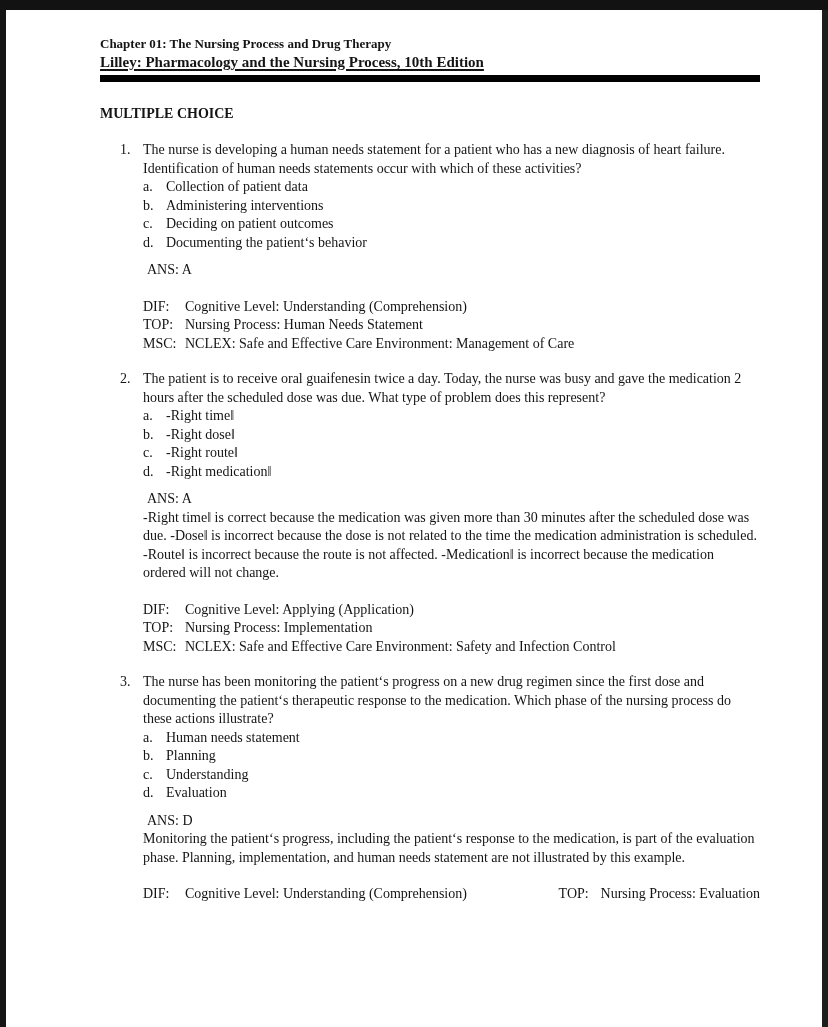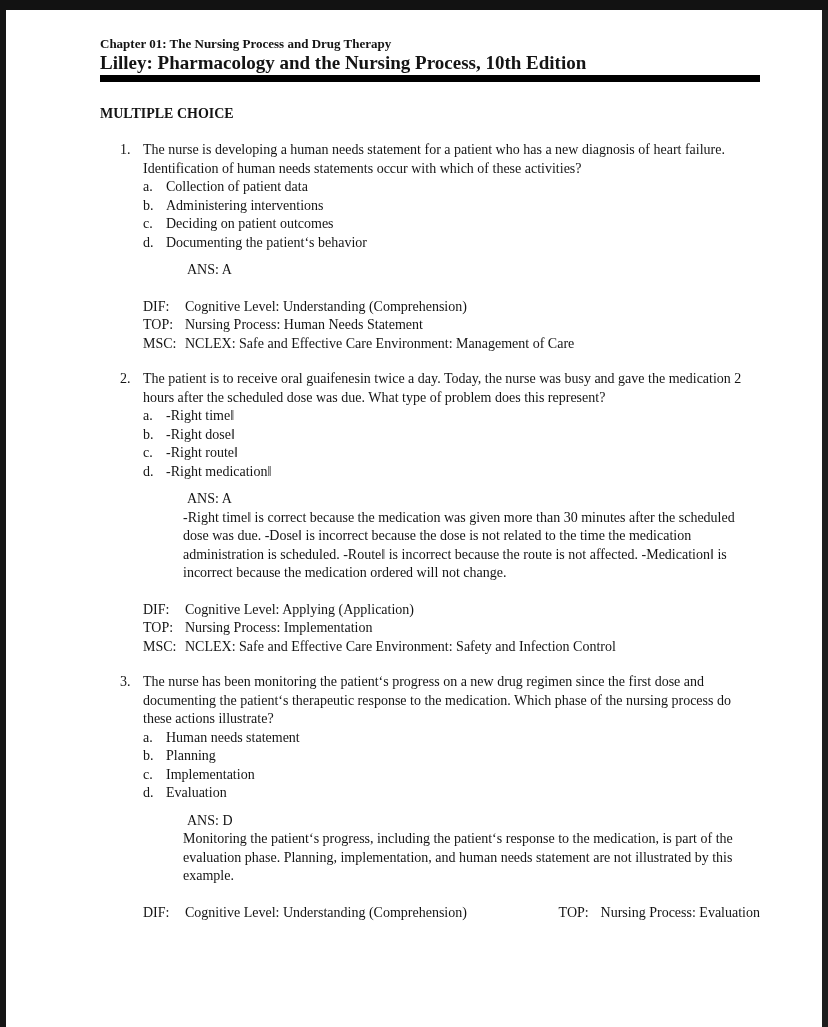--- a/index.html
+++ b/index.html
@@ -5,31 +5,31 @@
   html,body{margin:0;padding:0;}
   body{
     width:828px;height:1027px;position:relative;background:#fff;overflow:hidden;
     font-family:"Liberation Serif","DejaVu Serif",serif;color:#141414;
   }
   .frame-top{position:absolute;top:0;left:0;width:828px;height:10px;background:#121212;z-index:5;}
   .frame-left{position:absolute;top:0;left:0;width:6px;height:1027px;background:#151515;z-index:4;}
   .frame-right{position:absolute;top:0;right:0;width:6px;height:1027px;background:#1d1d1d;z-index:4;}
   .page{position:absolute;top:10px;left:6px;right:6px;bottom:0;background:#fff;padding:24px 62px 0 94px;box-sizing:border-box;}
   .doc-header .h1{font-weight:bold;font-size:13px;line-height:19px;}
-  .doc-header .h2{font-weight:bold;font-size:19px;line-height:19px;text-decoration-thickness:1.5px;text-underline-offset:2px;}
+  .doc-header .h2{font-weight:bold;font-size:15px;line-height:19px;text-decoration:underline;text-decoration-thickness:1.5px;text-underline-offset:2px;}
   .header-rule{height:7px;background:#000;margin-top:3px;width:100%;}
   .section-heading{font-weight:bold;font-size:14px;margin-top:24px;margin-bottom:19px;}
   .question{display:flex;margin-left:20px;margin-top:17px;font-size:14px;line-height:18.5px;}
   .question:first-of-type{margin-top:0;}
   .qnum{flex:0 0 23px;}
   .qbody{flex:1;min-width:0;}
   .stem{margin:0;}
   .opt{display:flex;}
   .optletter{flex:0 0 23px;}
-  .answer-block{margin-top:9px;margin-left:40px;}
+  .answer-block{margin-top:9px;}
   .ans-line{padding-left:4px;}
   .rationale{margin:0;}
   .tags{margin-top:18px;}
   .tag-label{display:inline-block;min-width:42px;}
   .tag-row-split{display:flex;justify-content:space-between;}
 </style>
 </head>
 <body>
 
 <div class="frame-top"></div>
@@ -116,21 +116,21 @@
       <div class="opt">
           <span class="optletter">a.</span>
           <span>Human needs statement</span>
         </div>
       <div class="opt">
           <span class="optletter">b.</span>
           <span>Planning</span>
         </div>
       <div class="opt">
           <span class="optletter">c.</span>
-          <span>Implementation</span>
+          <span>Understanding</span>
         </div>
       <div class="opt">
           <span class="optletter">d.</span>
           <span>Evaluation</span>
         </div>
       <div class="answer-block">
         <div class="ans-line"><span>ANS:</span> <span>D</span></div>
         <p class="rationale">Monitoring the patient‘s progress, including the patient‘s response to the medication, is part of the evaluation phase. Planning, implementation, and human needs statement are not illustrated by this example.</p>
       </div>
       <div class="tags tag-row-split">

